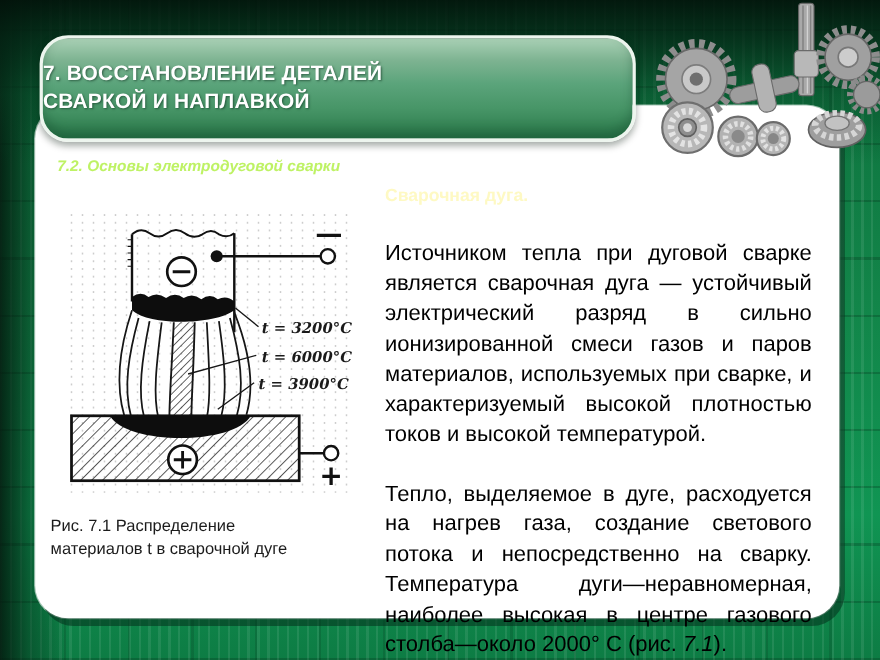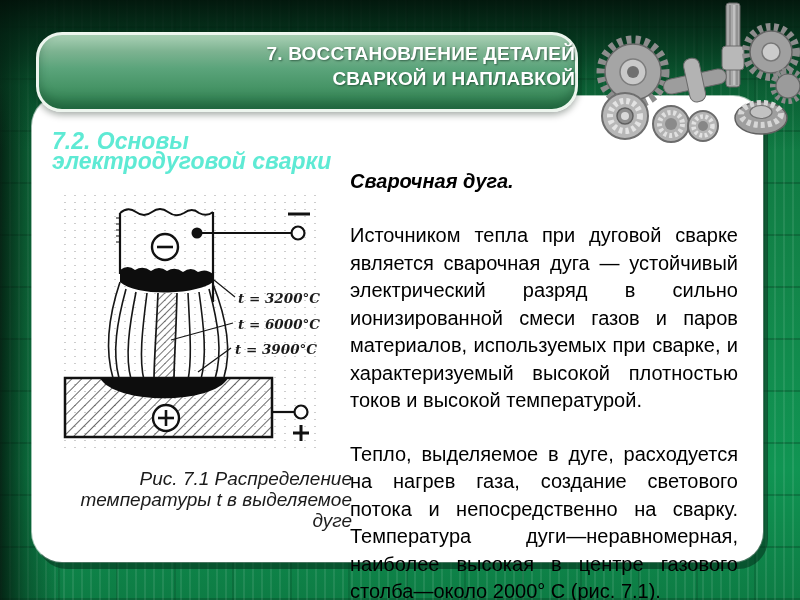--- a/index.html
+++ b/index.html
@@ -24,62 +24,62 @@
   }
 
   .panel {
     position: absolute; left: 32px; top: 96px; width: 731px; height: 466px;
     background: #ffffff; border-radius: 30px;
     box-shadow: 5px 7px 0 rgba(4,48,27,0.55), 0 0 0 1px rgba(255,255,255,0.6);
     z-index: 1;
   }
 
   .band {
-    position: absolute; left: 36px; top: 32px; width: 542px; height: 80px;
+    position: absolute; left: 36px; top: 32px; width: 542px; height: 97px;
     border-radius: 26px; border: 3px solid #edf5ee;
     background: linear-gradient(180deg, #a9d0b5 0%, #7db391 22%, #5ba47b 45%, #479567 70%, #358455 88%, #2a7a4c 100%);
     box-shadow: inset 0 -7px 10px rgba(12,60,35,0.35), 0 3px 7px rgba(0,20,10,0.35);
-    z-index: 2; text-align: right; padding-top: 6px;
+    z-index: 2; text-align: left; padding-top: 20px;
   }
   .band .title-line {
     color: #ffffff; font-weight: bold; font-size: 19px; line-height: 25px;
     letter-spacing: 0.2px; text-shadow: 1px 1px 2px rgba(10,40,25,0.55);
   }
 
   .gears { position: absolute; right: 0; top: 0; width: 215px; height: 150px; z-index: 3; }
 
   .section-heading {
     position: absolute; left: 52px; top: 131px; width: 302px; z-index: 4;
-    font-weight: bold; font-style: italic; font-size: 23px; line-height: 20px; color: #5eead4;
+    font-weight: bold; font-style: italic; font-size: 14px; line-height: 38px; color: #bef264;
   }
 
   .figure {
     position: absolute; left: 60px; top: 192px; width: 262px; height: 256px; z-index: 4;
     background-image: radial-gradient(circle, rgba(90,90,90,0.30) 0.7px, rgba(0,0,0,0) 1.1px);
     background-size: 10px 7px;
     font-weight: bold;
   }
   .figure svg { width: 100%; height: 100%; }
   .fig-label { font-family: "DejaVu Serif", serif; font-style: italic; font-size: 13.5px; fill: #1a1a1a; }
 
   .caption {
     position: absolute; left: 46px; top: 468px; width: 306px; z-index: 4;
-    text-align: right; font-size: 19px; line-height: 21px; color: #1b1b1b; font-style: italic;
+    text-align: left; font-size: 15px; line-height: 21px; color: #1b1b1b;
   }
 
   .right-col { position: absolute; left: 350px; top: 170px; width: 388px; z-index: 4; }
   .lead-heading {
-    color: #000000; font-weight: bold; font-style: italic; font-size: 20px; margin-bottom: 29px;
+    color: #fef9c3; font-weight: bold; font-size: 16px; margin-bottom: 29px;
   }
   .body-par {
     font-size: 20px; line-height: 27.5px; color: #000000;
     text-align: justify; text-justify: inter-word;
   }
   .body-par + .body-par { margin-top: 26px; }
-  .fig-ref-italic { }
+  .fig-ref-italic { font-style: italic; }
 </style>
 </head>
 <body>
 
 <div class="slide">
 
   <div class="bg"></div>
 
   <div class="panel"></div>
 
@@ -228,21 +228,21 @@
         <line x1="212" y1="220" x2="234" y2="220" stroke="#111" stroke-width="2.2"></line>
         <circle cx="241" cy="220" r="6.5" fill="#fff" stroke="#111" stroke-width="2.2"></circle>
         <line x1="233" y1="241" x2="249" y2="241" stroke="#111" stroke-width="3"></line>
         <line x1="241" y1="233" x2="241" y2="249" stroke="#111" stroke-width="3"></line>
       </g>
     </svg>
   </div>
 
   <div class="caption">
     <div>Рис. 7.1 Распределение</div>
-    <div>температуры t в выделяемое дуге</div>
+    <div>материалов t в сварочной дуге</div>
   </div>
 
   <div class="right-col">
     <div class="lead-heading">Сварочная дуга.</div>
     <p class="body-par">Источником тепла при дуговой сварке является сварочная дуга — устойчивый электрический разряд в сильно ионизированной смеси газов и паров материалов, используемых при сварке, и характеризуемый высокой плотностью токов и высокой температурой.</p>
     <p class="body-par"><span>Тепло, выделяемое в дуге, расходуется на нагрев газа, создание светового потока и непосредственно на сварку. Температура дуги—неравномерная, наиболее высокая в центре газового столба—около 2000° С (рис. </span><span class="fig-ref-italic">7.1</span><span>).</span></p>
   </div>
 
 </div>
 

